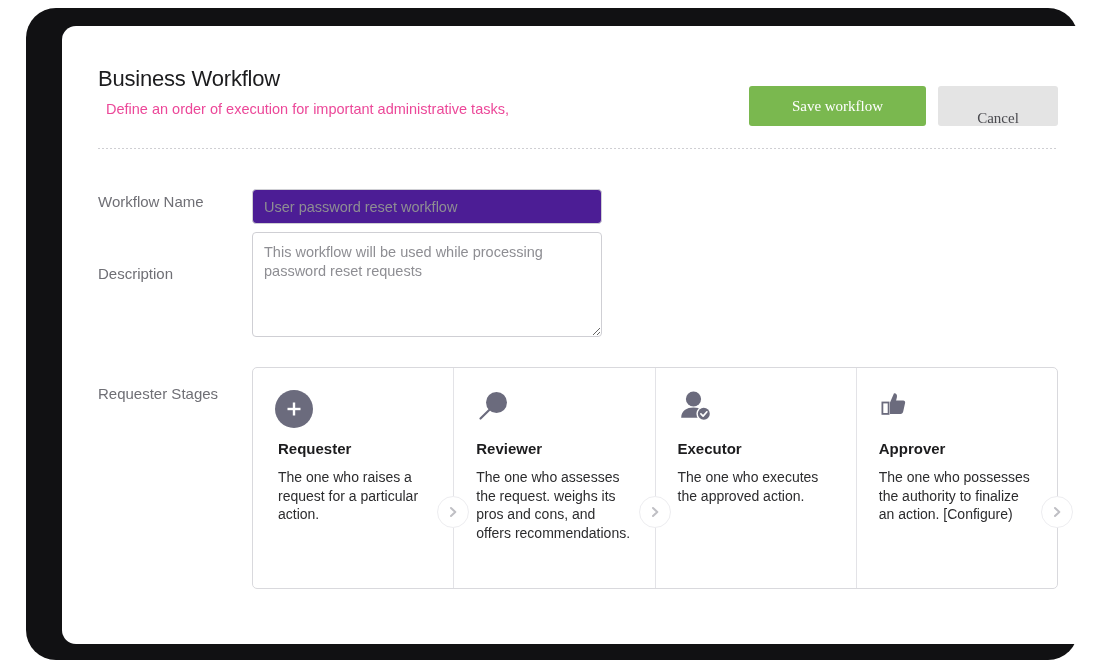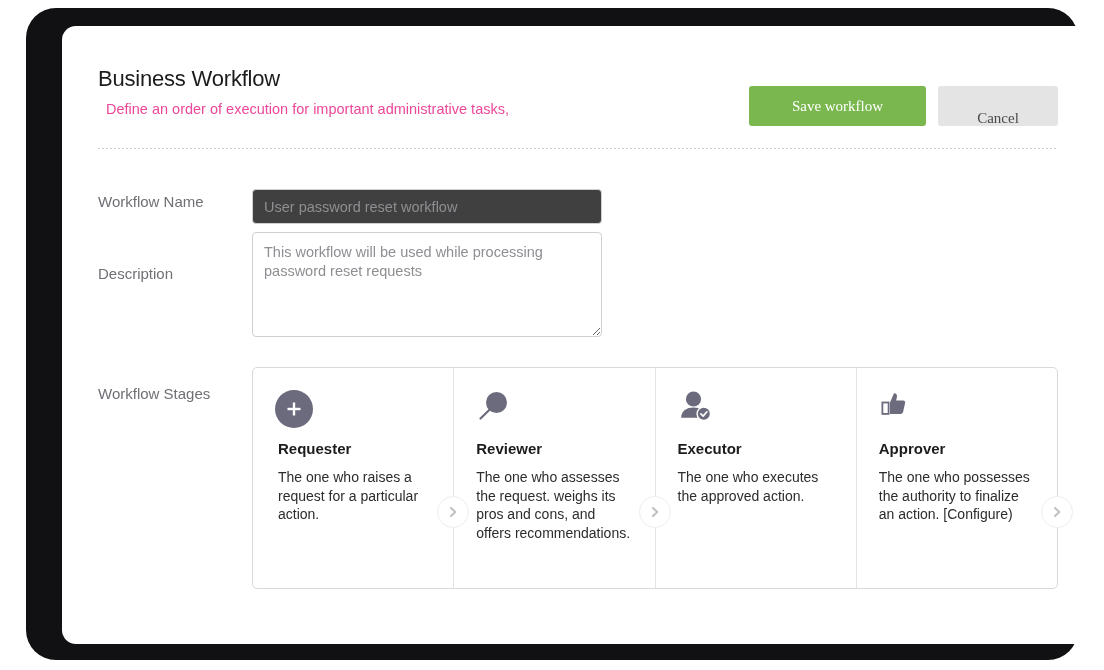--- a/index.html
+++ b/index.html
@@ -116,21 +116,21 @@
     left: 190px;
     top: 163px;
     width: 350px;
     height: 35px;
     border: 1px solid #cfcfd4;
     border-radius: 4px;
     padding: 0 11px;
     font-family: "Liberation Sans", sans-serif;
     font-size: 14.5px;
     color: #8e8e93;
-    background: #404040;
+    background: #4c1d95;
     outline: none;
   }
   #workflow-name-input::placeholder { color: #8e8e93; }
 
   #description-textarea {
     position: absolute;
     left: 190px;
     top: 206px;
     width: 350px;
     height: 105px;
@@ -223,21 +223,21 @@
 
       <div id="header-divider"></div>
     </div>
 
     <div class="field-label" id="workflow-name-label">Workflow Name</div>
     <input id="workflow-name-input" type="text" placeholder="User password reset workflow" style="">
 
     <div class="field-label" id="description-label">Description</div>
     <textarea id="description-textarea" placeholder="This workflow will be used while processing  password reset requests" style=""></textarea>
 
-    <div class="field-label" id="workflow-stages-label">Workflow Stages</div>
+    <div class="field-label" id="workflow-stages-label">Requester Stages</div>
 
     <div id="stages-container">
 
       <div class="stage-card" id="stage-card-0">
         <div class="stage-icon">
           <svg width="38" height="38" viewBox="0 0 38 38">
             <circle cx="19" cy="19" r="19" fill="#6b6b7d"></circle>
             <rect x="12.5" y="17.8" width="13" height="2.4" fill="#ffffff"></rect>
             <rect x="17.8" y="12.5" width="2.4" height="13" fill="#ffffff"></rect>
           </svg>

